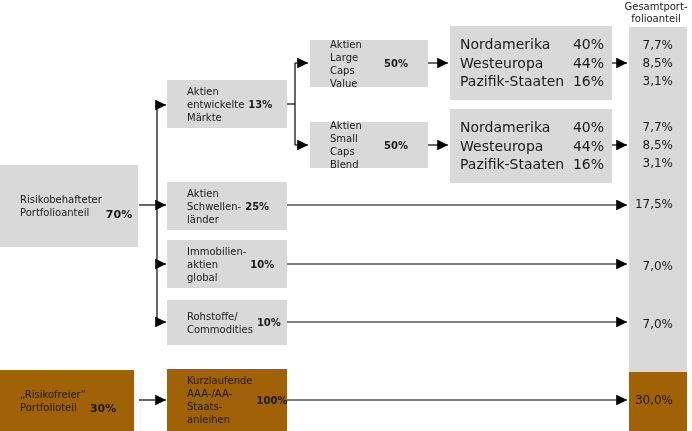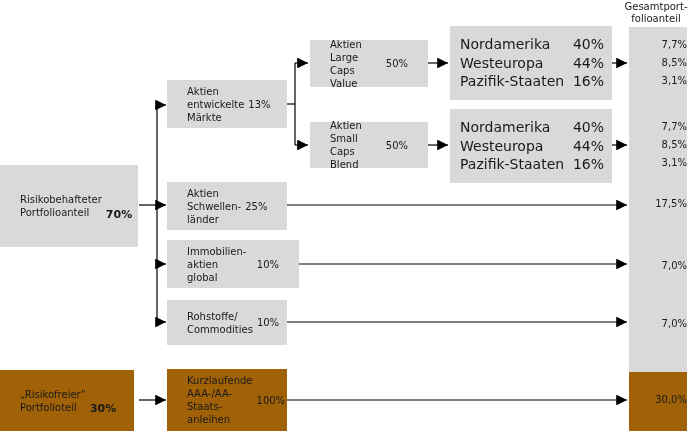--- a/index.html
+++ b/index.html
@@ -9,31 +9,31 @@
     color:#1a1a1a; overflow:hidden;
   }
   .connectors { position:absolute; left:0; top:0; pointer-events:none; }
   .box {
     position:absolute; display:flex; align-items:center; justify-content:space-between;
     padding:0 20px; box-sizing:border-box; font-size:10px;
   }
   .gray { background:#d9d9d9; }
   .blue { background:#a16207; }
   .lbl { white-space:pre-line; line-height:13px; }
-  .val { margin-left:4px; white-space:nowrap; }
+  .val { margin-left:4px; white-space:nowrap;font-weight:bold; }
   .val-strong { font-weight:700; font-size:11px;margin-top:16px; }
   .regbox {
     position:absolute; background:#d9d9d9; box-sizing:border-box;
     padding:9px 8px 9px 10px; font-size:14px;
   }
   .regrow { display:flex; justify-content:space-between; line-height:18.5px; height:18.5px; }
   .colbg { position:absolute; }
   .tot {
     position:absolute; left:629px; width:58px; height:18px; line-height:18px;
-    box-sizing:border-box; text-align:right; font-size:10px;
+    box-sizing:border-box; padding-right:14px; text-align:right; font-size:12px;
   }
   .hdr {
     position:absolute; left:611px; top:1px; width:90px; text-align:center;
     font-size:10px; line-height:12px; white-space:pre-line;
   }
 </style>
 </head>
 <body>
 
 <div class="canvas">
@@ -94,21 +94,21 @@
 entwickelte
 Märkte</div>
     <div class="val">13%</div>
   </div>
   <div class="box gray" style="left:167px; top:182px; width:120px; height:48px;">
     <div class="lbl">Aktien
 Schwellen-
 länder</div>
     <div class="val">25%</div>
   </div>
-  <div class="box gray" style="left:167px; top:240px; width:132px; height:48px;">
+  <div class="box gray" style="left:167px; top:240px; width:120px; height:48px;">
     <div class="lbl">Immobilien-
 aktien
 global</div>
     <div class="val">10%</div>
   </div>
   <div class="box gray" style="left:167px; top:300px; width:120px; height:45px;">
     <div class="lbl">Rohstoffe/
 Commodities</div>
     <div class="val">10%</div>
   </div>

